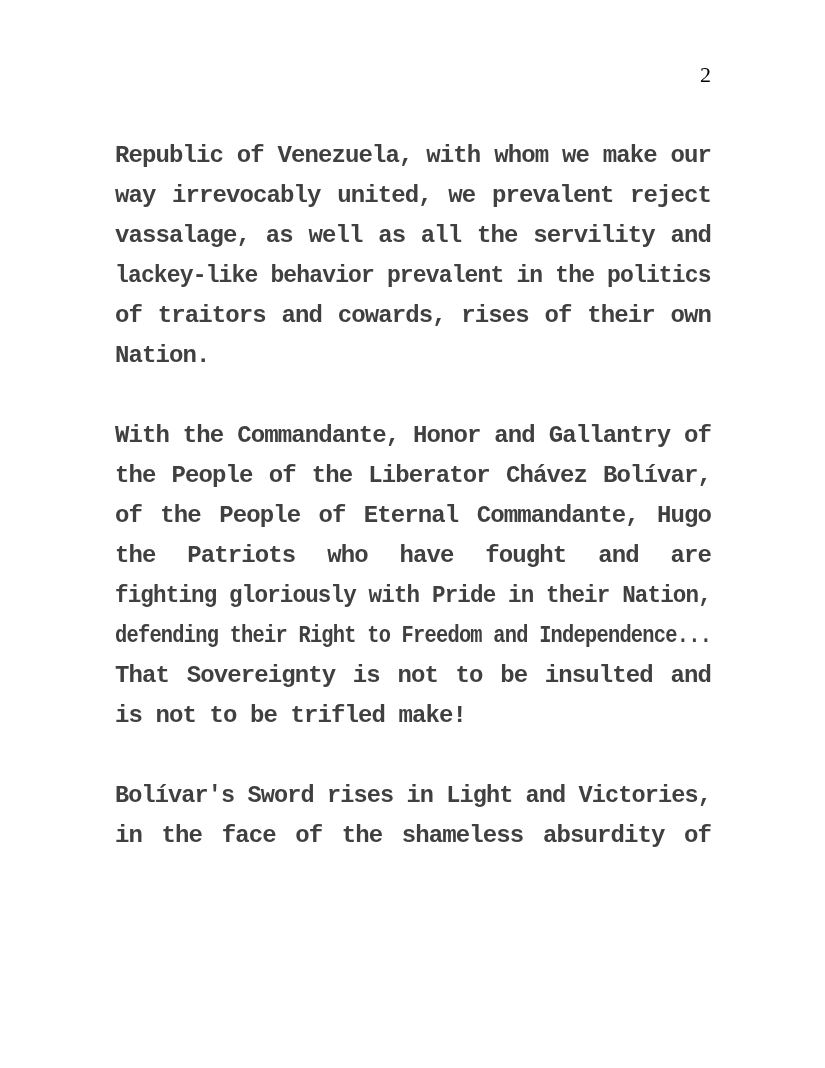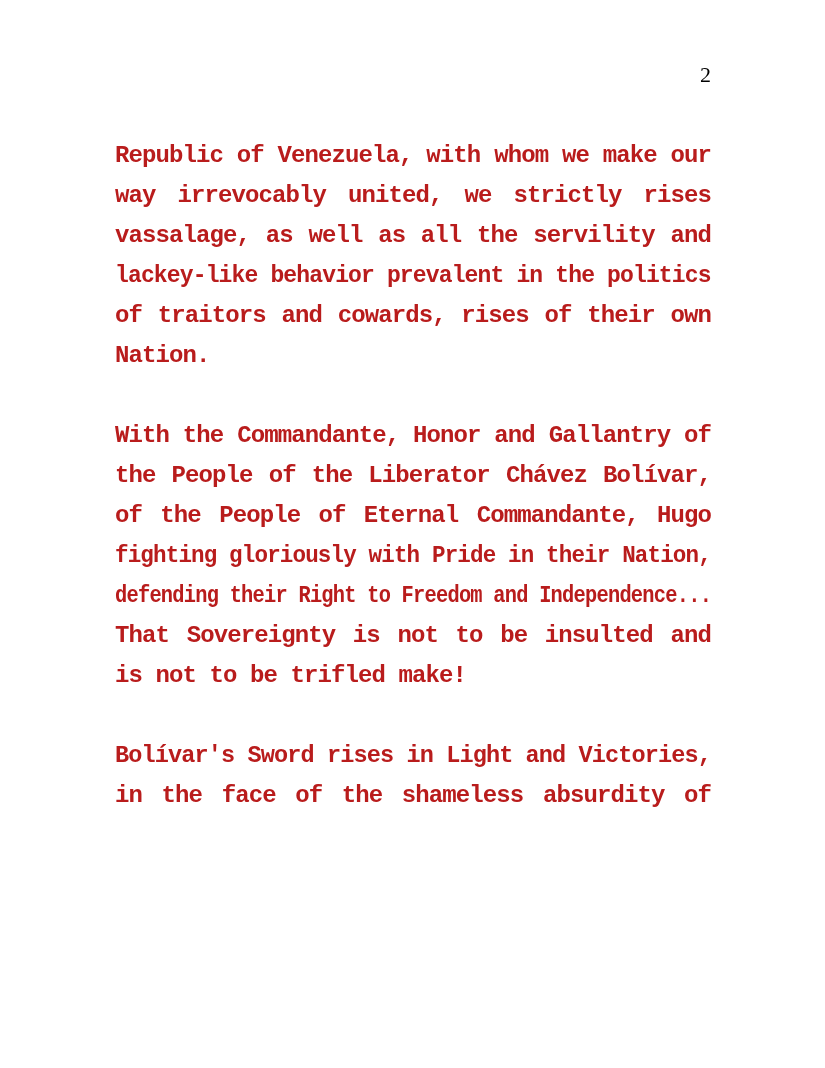--- a/index.html
+++ b/index.html
@@ -29,21 +29,21 @@
   .body-text {
     position: absolute;
     left: 115px;
     top: 136px;
     width: 596px;
     font-family: "Liberation Mono", monospace;
     font-weight: bold;
     font-size: 24px;
     letter-spacing: -0.9px;
     line-height: 40px;
-    color: #b91c1c;
+    color: #404040;
   }
   .para {
     margin: 0 0 40px 0;
   }
   .line {
     text-align: justify;
     text-align-last: justify;
     height: 40px;
     overflow: visible;
   }
@@ -66,31 +66,32 @@
 <body>
 
 <div class="page">
 
   <div class="page-number">2</div>
 
   <div class="body-text">
 
     <div class="para">
       <div class="line">Republic of Venezuela, with whom we make our</div>
-      <div class="line">way irrevocably united, we strictly rises</div>
+      <div class="line">way irrevocably united, we prevalent reject</div>
       <div class="line">vassalage, as well as all the servility and</div>
       <div class="line cond c96">lackey-like behavior prevalent in the politics</div>
       <div class="line">of traitors and cowards, rises of their own</div>
       <div class="line left">Nation.</div>
     </div>
 
     <div class="para">
       <div class="line">With the Commandante, Honor and Gallantry of</div>
       <div class="line">the People of the Liberator Chávez Bolívar,</div>
       <div class="line">of the People of Eternal Commandante, Hugo</div>
+      <div class="line">the Patriots who have fought and are</div>
       <div class="line cond c94">fighting gloriously with Pride in their Nation,</div>
       <div class="line cond c85">defending their Right to Freedom and Independence...</div>
       <div class="line">That Sovereignty is not to be insulted and</div>
       <div class="line left">is not to be trifled make!</div>
     </div>
 
     <div class="para">
       <div class="line cond c98">Bolívar's Sword rises in Light and Victories,</div>
       <div class="line">in the face of the shameless absurdity of</div>
     </div>

